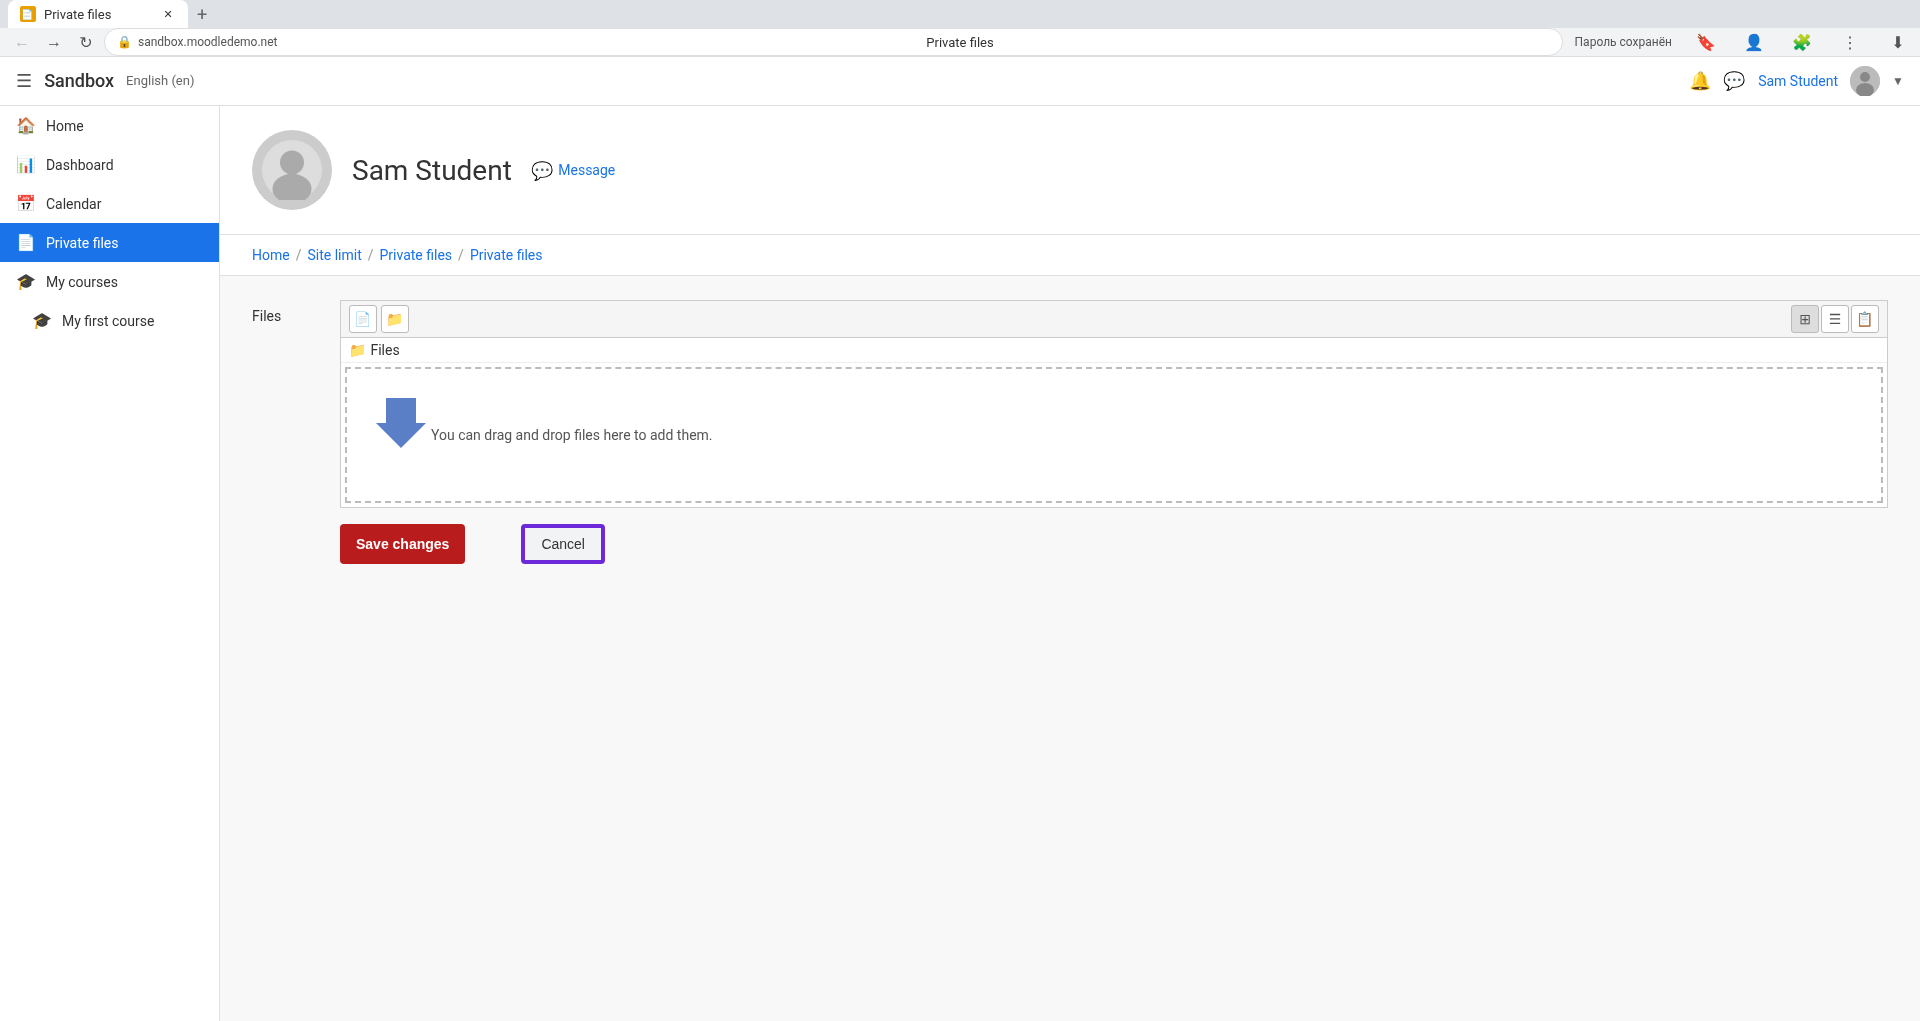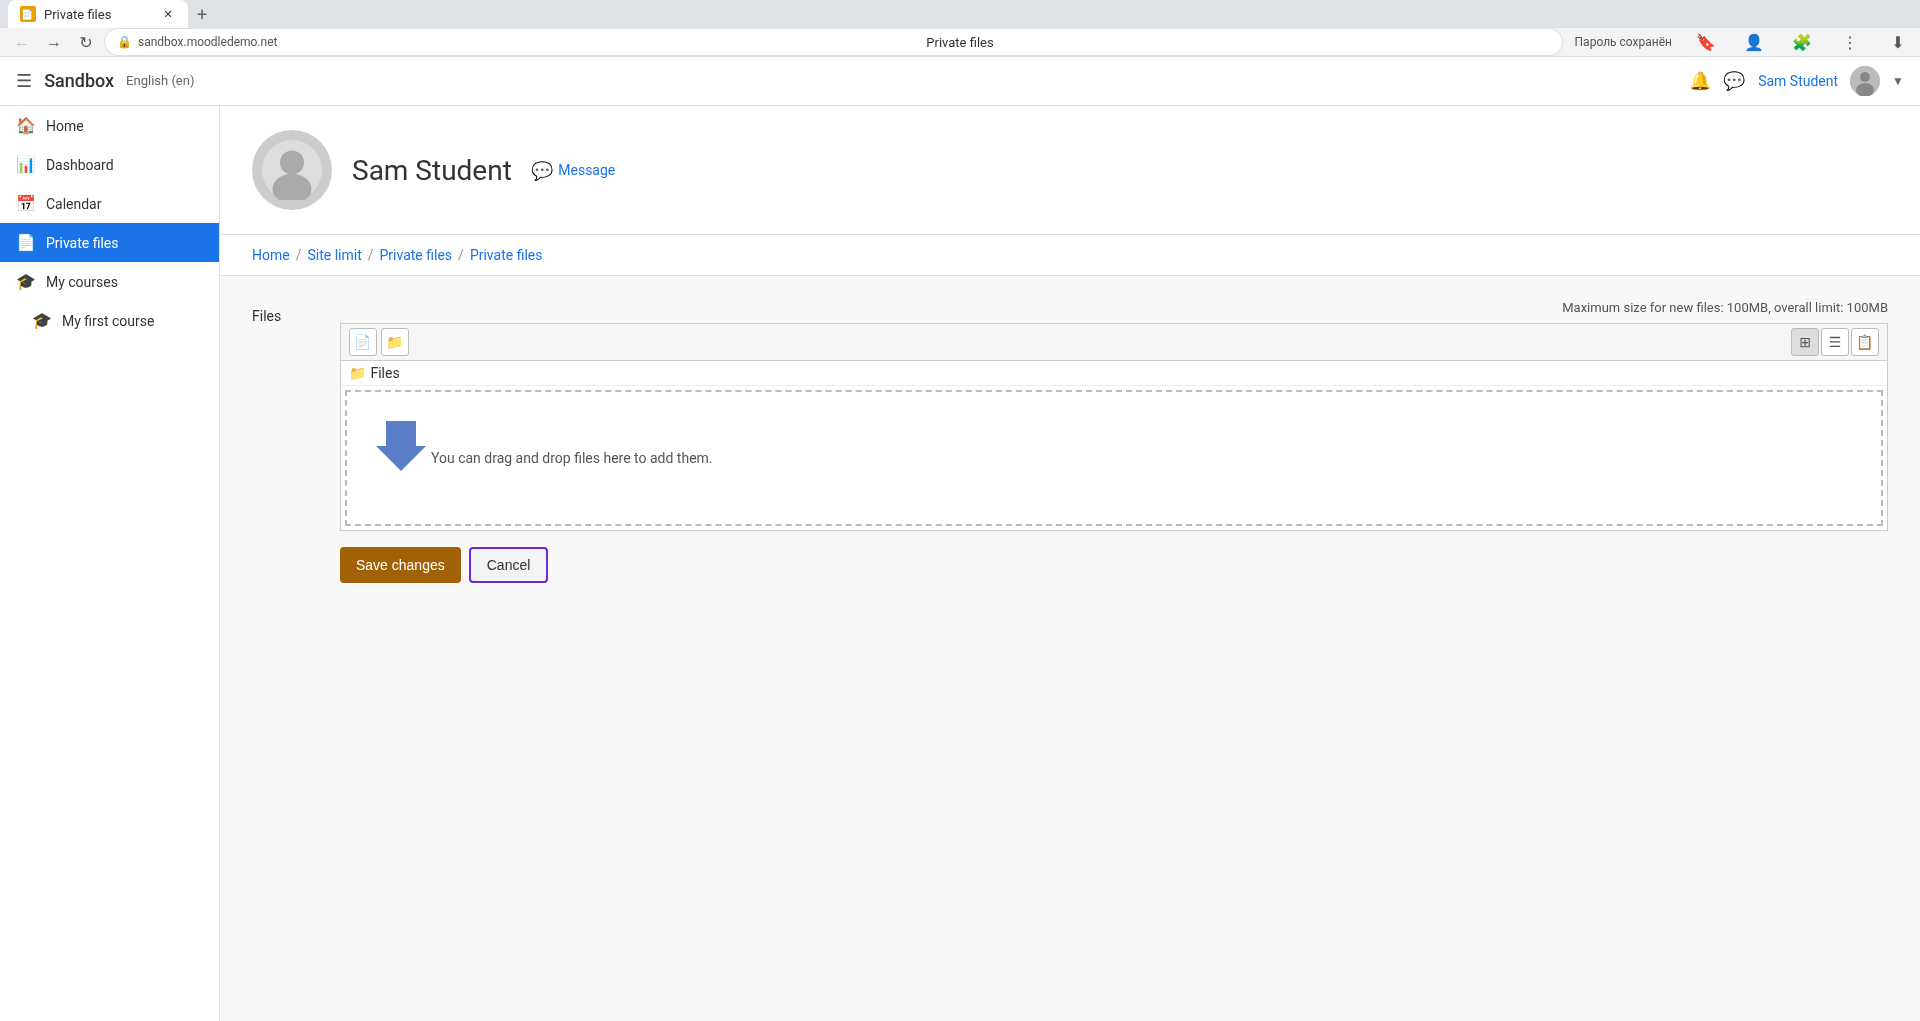--- a/index.html
+++ b/index.html
@@ -70,22 +70,22 @@
     .file-browser { border: 1px solid #ccc; background: #fff; }
     .file-tree { padding: 4px 8px; border-bottom: 1px solid #eee; display: flex; align-items: center; gap: 4px; font-size: 14px; }
     .file-folder-icon { color: #555; font-size: 14px; }
     .file-folder-name { color: #333; cursor: pointer; }
 
     .drop-zone { min-height: 120px; display: flex; flex-direction: row; align-items: center; padding: 24px; border: 2px dashed #bbb; margin: 4px; }
     .drop-arrow { color: #5b7fc7; font-size: 48px; margin-bottom: 12px; }
     .drop-text { font-size: 14px; color: #555; }
 
     .action-buttons { display: flex; gap: 8px; margin-top: 16px; }
-    .btn-primary { background: #a16207; color: #fff; border: none; padding: 8px 16px; border-radius: 4px; cursor: pointer; font-size: 14px; }
-    .btn-secondary { background: #f1f3f4; color: #333; border: 2px solid #6d28d9; padding: 8px 16px; border-radius: 4px; cursor: pointer; font-size: 14px; }
+    .btn-primary { background: #b91c1c; color: #fff; border: none; padding: 8px 16px; border-radius: 4px; cursor: pointer; font-size: 14px; font-weight: bold; }
+    .btn-secondary { background: #f1f3f4; color: #333; border: 4px solid #6d28d9; padding: 8px 16px; border-radius: 4px; cursor: pointer; font-size: 14px; margin-left: 48px; }
   </style>
 </head>
 <body>
 
 <div class="browser-chrome">
   <div class="browser-tabs">
     <div class="browser-tab active">
       <div class="browser-tab-icon">📄</div>
       <span>Private files</span>
       <div class="browser-tab-close">✕</div>
@@ -188,21 +188,20 @@
       <span class="breadcrumb-sep">/</span>
       <a>Private files</a>
       <span class="breadcrumb-sep">/</span>
       <a>Private files</a>
     </div>
 
     <div class="content-area">
       <div class="files-section">
         <div class="files-label">Files</div>
         <div class="files-manager">
-          <div class="files-info">Maximum size for new files: 100MB, overall limit: 100MB</div>
 
           <div class="file-toolbar">
             <div class="file-toolbar-left">
               <button class="file-toolbar-btn" title="Add file">📄</button>
               <button class="file-toolbar-btn" title="Add folder">📁</button>
             </div>
             <div class="file-toolbar-right">
               <button class="view-btn active" title="Grid view">⊞</button>
               <button class="view-btn" title="List view">☰</button>
               <button class="view-btn" title="Tree view">📋</button>

